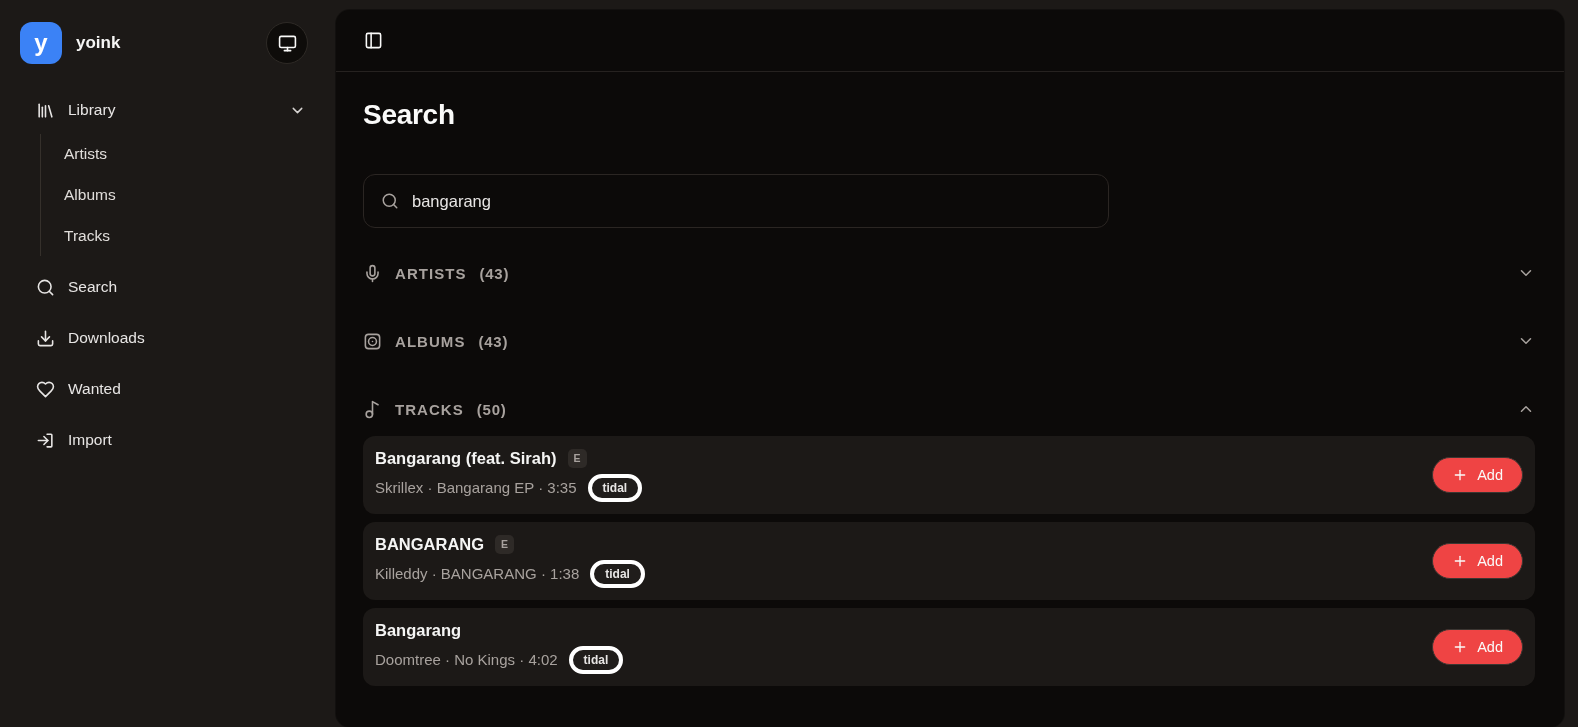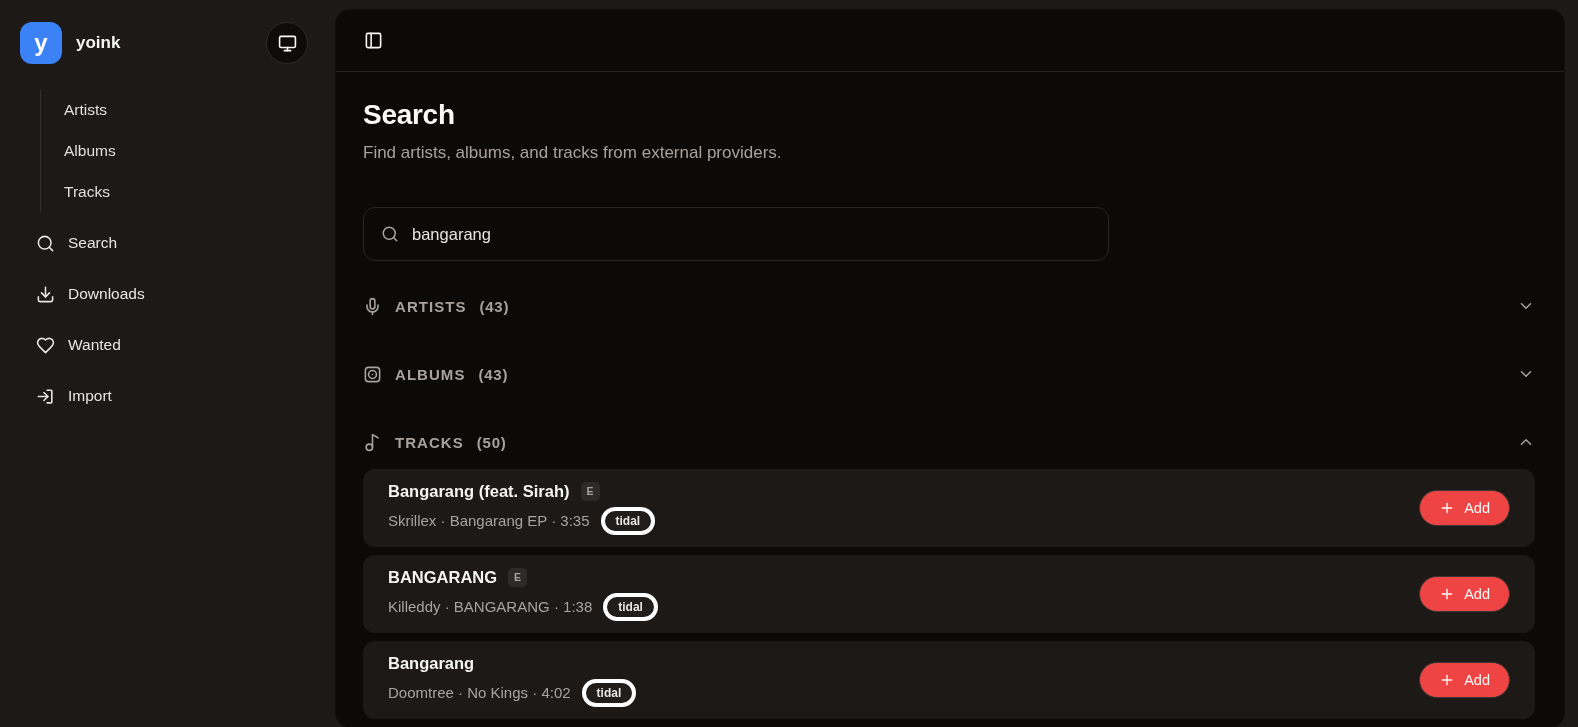--- a/index.html
+++ b/index.html
@@ -71,21 +71,21 @@
     display:flex; align-items:center; gap:13px; height:22px; cursor:pointer;
     color:#a8a29e;
   }
   .section-label { font-size:15px; font-weight:700; letter-spacing:.07em; }
   .section-count { font-size:15px; font-weight:700; letter-spacing:.05em; }
   .section-header .chev { margin-left:auto; color:#a8a29e; }
 
   .track-list { margin-top:16px; }
   .track-card {
     display:flex; align-items:center; height:78px; background:#1c1917;
-    border-radius:12px; padding:0 25px; margin-bottom:8px;
+    border-radius:12px; padding:0 12px; margin-bottom:8px;
   }
   .track-info { display:flex; flex-direction:column; justify-content:center; }
   .track-title-row { display:flex; align-items:center; gap:11px; }
   .track-title { font-size:16.5px; font-weight:600; color:#f5f5f4; }
   .explicit-badge {
     width:19px; height:19px; border-radius:5px; background:#2e2a27; color:#a8a29e;
     font-size:10.5px; font-weight:700; display:grid; place-items:center;
   }
   .track-meta-row { display:flex; align-items:center; gap:11px; margin-top:6px; }
   .track-meta { font-size:15px; color:#a8a29e; }
@@ -114,20 +114,36 @@
             <rect width="20" height="14" x="2" y="3" rx="2"></rect>
             <line x1="8" x2="16" y1="21" y2="21"></line>
             <line x1="12" x2="12" y1="17" y2="21"></line>
           </svg>
       </span>
     </button>
   </div>
 
   <nav class="nav">
 
+    <div class="nav-item">
+      <span class="nav-icon">
+        <svg width="19" height="19" viewBox="0 0 24 24" fill="none" stroke="currentColor" stroke-width="2" stroke-linecap="round" stroke-linejoin="round">
+            <path d="m16 6 4 14"></path>
+            <path d="M12 6v14"></path>
+            <path d="M8 8v12"></path>
+            <path d="M4 4v16"></path>
+          </svg>
+      </span>
+      <span>Library</span>
+      <span class="chev">
+        <svg width="17" height="17" viewBox="0 0 24 24" fill="none" stroke="currentColor" stroke-width="2" stroke-linecap="round" stroke-linejoin="round">
+            <path d="m6 9 6 6 6-6"></path>
+          </svg>
+      </span>
+    </div>
 
     <div class="sub-list">
       <div class="sub-item">
         <span>Artists</span>
       </div>
       <div class="sub-item">
         <span>Albums</span>
       </div>
       <div class="sub-item">
         <span>Tracks</span>
@@ -184,21 +200,20 @@
         <svg width="19" height="19" viewBox="0 0 24 24" fill="none" stroke="currentColor" stroke-width="2" stroke-linecap="round" stroke-linejoin="round">
             <rect width="18" height="18" x="3" y="3" rx="2"></rect>
             <path d="M9 3v18"></path>
           </svg>
       </span>
     </button>
   </div>
 
   <div class="content">
     <h1 class="page-title">Search</h1>
-    <div class="page-subtitle">Find artists, albums, and tracks from external providers.</div>
 
     <div class="searchbox">
       <span class="icon">
         <svg width="18" height="18" viewBox="0 0 24 24" fill="none" stroke="currentColor" stroke-width="2" stroke-linecap="round" stroke-linejoin="round">
             <circle cx="11" cy="11" r="8"></circle>
             <path d="m21 21-4.3-4.3"></path>
           </svg>
       </span>
       <input type="text" value="bangarang" style="">
     </div>

